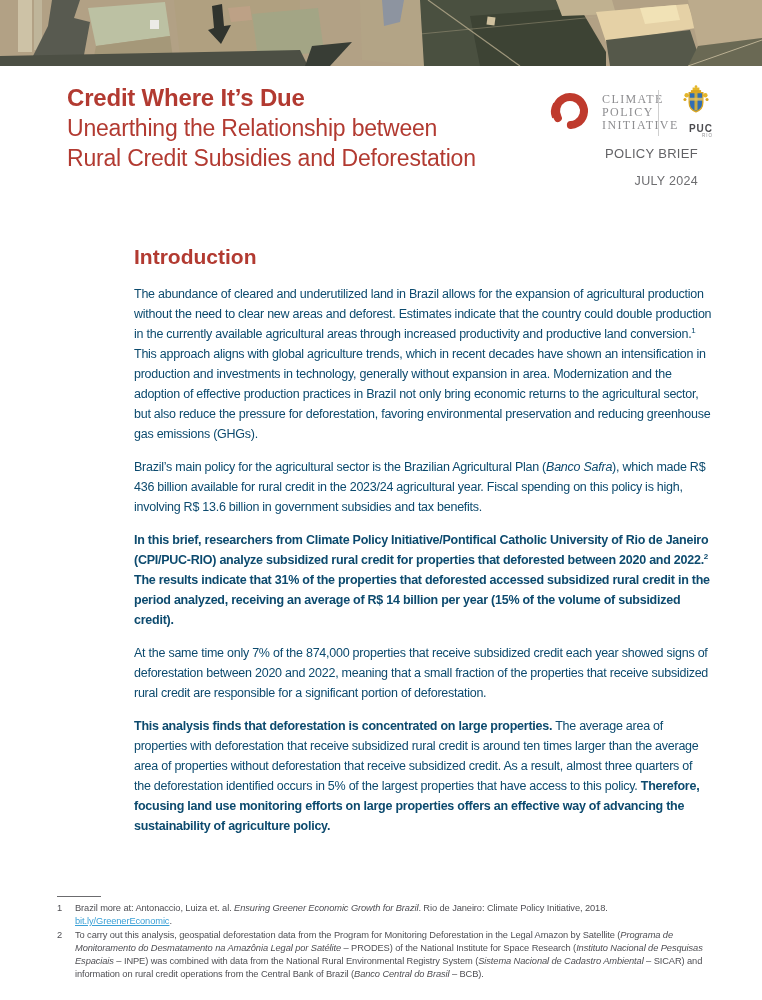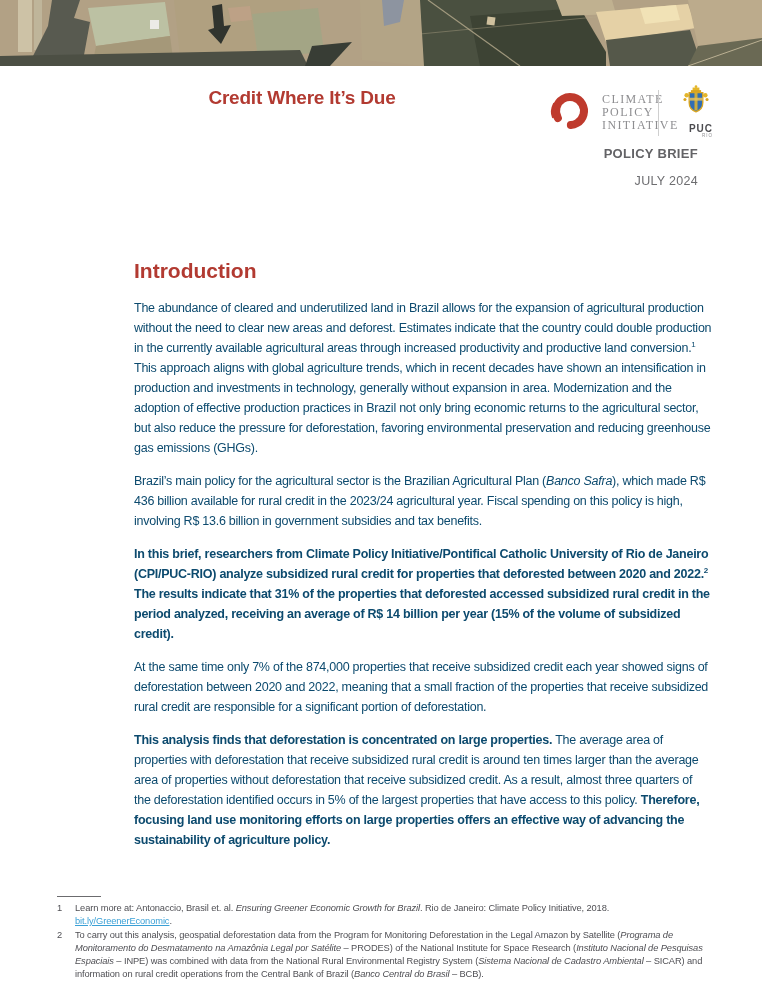--- a/index.html
+++ b/index.html
@@ -5,39 +5,39 @@
   html,body{margin:0;padding:0;background:#ffffff;}
   .page{position:relative;width:762px;height:1000px;background:#ffffff;overflow:hidden;
         font-family:"Liberation Sans", sans-serif;}
 
   
   .banner{position:absolute;top:0;left:0;width:762px;height:66px;overflow:hidden;}
   .banner svg{display:block;width:762px;height:66px;}
 
   
   .title-block{position:absolute;left:67px;top:84px;width:470px;}
-  .doc-title{margin:0;font-size:19px;font-weight:700;color:#b23a31;letter-spacing:-0.2px;line-height:28px;text-align:center;}
+  .doc-title{margin:0;font-size:24px;font-weight:700;color:#b23a31;letter-spacing:-0.2px;line-height:28px;}
   .doc-subtitle{font-size:23px;font-weight:400;color:#b23a31;line-height:30px;letter-spacing:-0.2px;margin-top:1px;}
 
   .brand{position:absolute;left:546px;top:86px;width:170px;height:58px;}
   .cpi-swirl{position:absolute;left:0;top:2px;width:46px;height:46px;}
   .cpi-text{position:absolute;left:56px;top:7px;font-family:Liberation Serif, serif;
             font-size:12px;line-height:13px;letter-spacing:1.4px;color:#8e8e91;}
   .logo-divider{position:absolute;left:112px;top:4px;width:1px;height:46px;background:#cfcfcf;}
   .puc-block{position:absolute;left:121px;top:-2px;width:46px;text-align:right;}
   .puc-crest{width:34px;height:36px;}
   .puc-label{font-size:10px;font-weight:700;color:#4c4c50;letter-spacing:1px;line-height:9px;}
   .puc-sub{font-size:4.5px;color:#8e8e91;letter-spacing:1px;line-height:6px;}
 
   .brief-meta{position:absolute;left:430px;top:146px;width:268px;text-align:right;}
-  .brief-type{font-size:13px;font-weight:700;color:#636366;letter-spacing:0.3px;}
+  .brief-type{font-size:13px;font-weight:400;color:#636366;letter-spacing:0.3px;}
   .brief-date{font-size:12.5px;font-weight:400;color:#6d6d70;margin-top:13px;letter-spacing:0.3px;}
 
   
-  main{position:absolute;left:134px;top:258px;width:578px;}
+  main{position:absolute;left:134px;top:244px;width:578px;}
   .section-heading{margin:0 0 14px 0;font-size:21px;font-weight:700;color:#b23a31;line-height:26px;}
   .para{margin:0 0 13px 0;font-size:12.5px;line-height:20px;letter-spacing:-0.25px;color:#0c4a6e;}
   .para:last-child{margin-bottom:16px;}
   .b{font-weight:700;}
   .i{font-style:italic;}
   sup{font-size:8px;line-height:0;vertical-align:super;}
 
   
   .footnotes{position:absolute;left:57px;top:896px;width:658px;}
   .fn-rule{width:44px;border-top:1.2px solid #6b6b6e;margin-bottom:5px;}
@@ -77,20 +77,24 @@
       <path d="M640,8 L676,5 L680,20 L645,24 Z" fill="#f1e2b6"></path>
       <path d="M606,40 L690,30 L702,66 L610,66 Z" fill="#55584a"></path>
       <path d="M688,0 L762,0 L762,38 L698,46 Z" fill="#bcab8c"></path>
       <path d="M698,46 L762,38 L762,66 L688,66 Z" fill="#6a6954"></path>
       <path d="M688,66 L762,40" stroke="#cfc3a4" stroke-width="1" fill="none" opacity="0.8"></path>
     </svg>
   </div>
 
   <div class="title-block">
     <h1 class="doc-title">Credit Where It’s Due</h1>
+    <div class="doc-subtitle">
+      <div>Unearthing the Relationship between</div>
+      <div>Rural Credit Subsidies and Deforestation</div>
+    </div>
   </div>
 
   <div class="brand">
     <svg class="cpi-swirl" viewBox="0 0 46 46">
       <circle cx="24" cy="23" r="14" fill="none" stroke="#bf3a2d" stroke-width="8" stroke-linecap="round" stroke-dasharray="72 16" transform="rotate(150 24 23)"></circle>
       <path d="M7,29 q-2.5,-6 1,-13" stroke="#bf3a2d" stroke-width="2.2" fill="none" stroke-linecap="round"></path>
       <path d="M11,30 q-2,-5 0.5,-10" stroke="#bf3a2d" stroke-width="1.3" fill="none" stroke-linecap="round"></path>
     </svg>
     <div class="cpi-text">
       <div>CLIMATE</div>
@@ -127,21 +131,21 @@
     <p class="para"><span>Brazil’s main policy for the agricultural sector is the Brazilian Agricultural Plan (</span><span class="i">Banco Safra</span><span>), which made R$ 436 billion available for rural credit in the 2023/24 agricultural year. Fiscal spending on this policy is high, involving R$ 13.6 billion in government subsidies and tax benefits.</span></p>
     <p class="para"><span class="b">In this brief, researchers from Climate Policy Initiative/Pontifical Catholic University of Rio de Janeiro (CPI/PUC-RIO) analyze subsidized rural credit for properties that deforested between 2020 and 2022.</span><sup class="b">2</sup><span class="b"> The results indicate that 31% of the properties that deforested accessed subsidized rural credit in the period analyzed, receiving an average of R$ 14 billion per year (15% of the volume of subsidized credit).</span></p>
     <p class="para"><span>At the same time only 7% of the 874,000 properties that receive subsidized credit each year showed signs of deforestation between 2020 and 2022, meaning that a small fraction of the properties that receive subsidized rural credit are responsible for a significant portion of deforestation.</span></p>
     <p class="para"><span class="b">This analysis finds that deforestation is concentrated on large properties.</span><span> The average area of properties with deforestation that receive subsidized rural credit is around ten times larger than the average area of properties without deforestation that receive subsidized credit. As a result, almost three quarters of the deforestation identified occurs in 5% of the largest properties that have access to this policy. </span><span class="b">Therefore, focusing land use monitoring efforts on large properties offers an effective way of advancing the sustainability of agriculture policy.</span></p>
   </main>
 
   <div class="footnotes">
     <div class="fn-rule"></div>
     <div class="footnote">
       <span class="fn-num">1</span>
-      <span class="fn-text"><span>Learn more at: Antonaccio, Brasil et. al. </span><span class="i">Ensuring Greener Economic Growth for Brazil</span><span>. Rio de Janeiro: Climate Policy Initiative, 2018.</span><br><a class="fn-link">bit.ly/GreenerEconomic</a><span>.</span></span>
+      <span class="fn-text"><span>Brazil more at: Antonaccio, Luiza et. al. </span><span class="i">Ensuring Greener Economic Growth for Brazil</span><span>. Rio de Janeiro: Climate Policy Initiative, 2018.</span><br><a class="fn-link">bit.ly/GreenerEconomic</a><span>.</span></span>
     </div>
     <div class="footnote">
       <span class="fn-num">2</span>
       <span class="fn-text"><span>To carry out this analysis, geospatial deforestation data from the Program for Monitoring Deforestation in the Legal Amazon by Satellite (</span><span class="i">Programa de Monitoramento do Desmatamento na Amazônia Legal por Satélite</span><span> – PRODES) of the National Institute for Space Research (</span><span class="i">Instituto Nacional de Pesquisas Espaciais</span><span> – INPE) was combined with data from the National Rural Environmental Registry System (</span><span class="i">Sistema Nacional de Cadastro Ambiental</span><span> – SICAR) and information on rural credit operations from the Central Bank of Brazil (</span><span class="i">Banco Central do Brasil</span><span> – BCB).</span></span>
     </div>
   </div>
 
 </div>
 
 </body></html>

